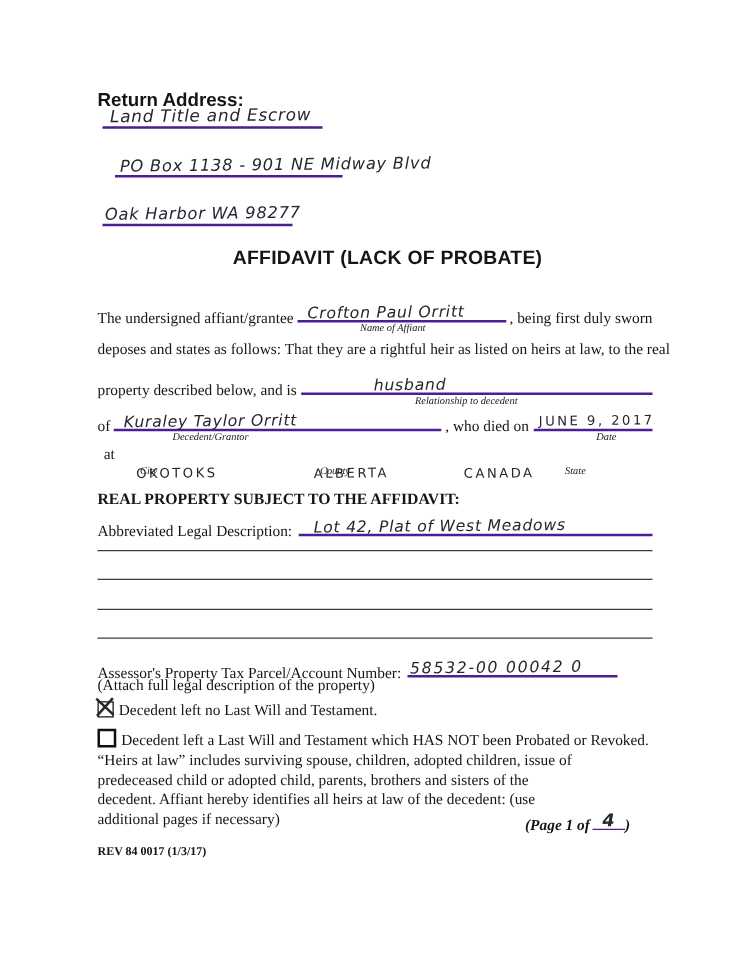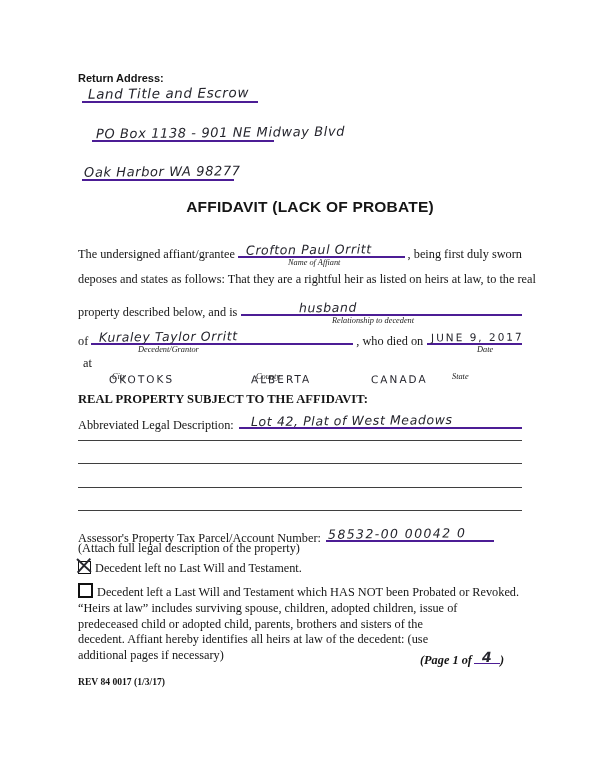--- a/index.html
+++ b/index.html
@@ -36,21 +36,21 @@
   }
   .xmark::before{transform:rotate(42deg);}
   .xmark::after{transform:rotate(-47deg);}
   .bold{font-weight:bold;}
 </style>
 </head>
 <body>
 
 <div class="page">
 
-  <div class="abs" style="left:78px;top:72px;font-family:'Liberation Sans',sans-serif;font-size:11px;font-weight:bold;">Return Address:</div>
+  <div class="abs" style="left:78px;top:72px;font-family:'Liberation Sans',sans-serif;font-size:15px;font-weight:bold;">Return Address:</div>
   <div class="abs blank" style="left:82px;top:86px;width:176px;">
     <span class="hw" style="position:absolute;left:6px;bottom:0;font-size:13.5px;">Land Title and Escrow</span>
   </div>
   <div class="abs blank" style="left:92px;top:108px;width:182px;text-decoration:underline;">
     <span class="hw" style="position:absolute;left:4px;bottom:0;font-size:13px;">PO Box 1138 - 901 NE Midway Blvd</span>
   </div>
   <div class="abs blank" style="left:82px;top:130px;width:152px;">
     <span class="hw" style="position:absolute;left:2px;bottom:0;font-size:13px;">Oak Harbor WA 98277</span>
   </div>
 

